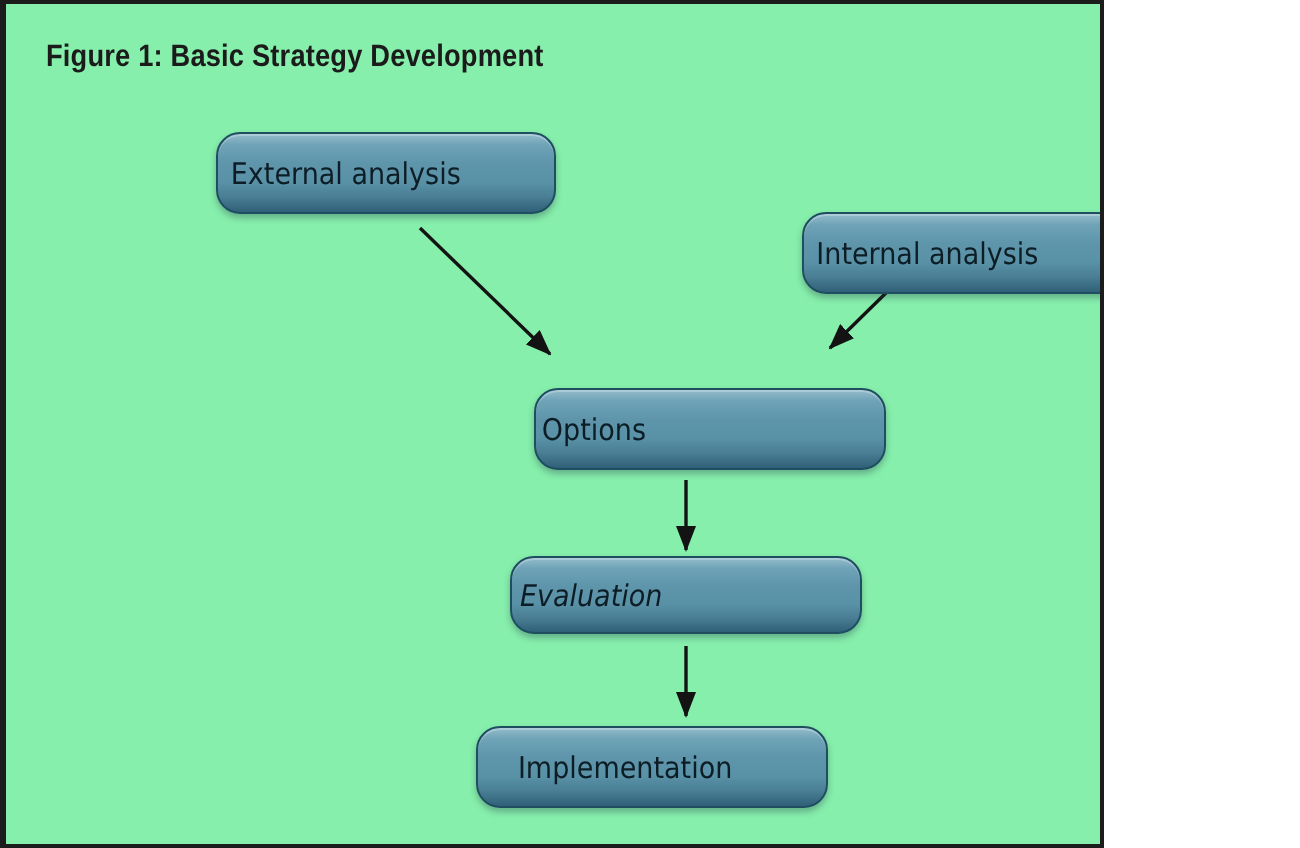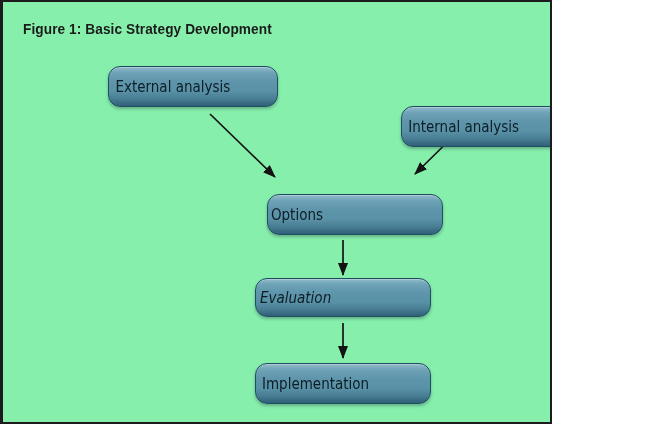--- a/index.html
+++ b/index.html
@@ -94,17 +94,17 @@
       </div>
       <div class="node" style="left: 398px; top: 64px; width: 177px; height: 41px; margin-top: 40px;">
         <span class="node-label">Internal analysis</span>
       </div>
       <div class="node" style="left: 264px; top: 192px; width: 176px; height: 41px;">
         <span class="node-label">Options</span>
       </div>
       <div class="node" style="left: 252px; top: 276px; width: 176px; height: 39px; font-style: italic;">
         <span class="node-label">Evaluation</span>
       </div>
-      <div class="node" style="left: 252px; top: 361px; width: 176px; height: 41px;">
+      <div class="node" style="left: 235px; top: 361px; width: 176px; height: 41px; padding-left: 14px;">
         <span class="node-label">Implementation</span>
       </div>
     </div>
 </div>
 
 </body></html>

